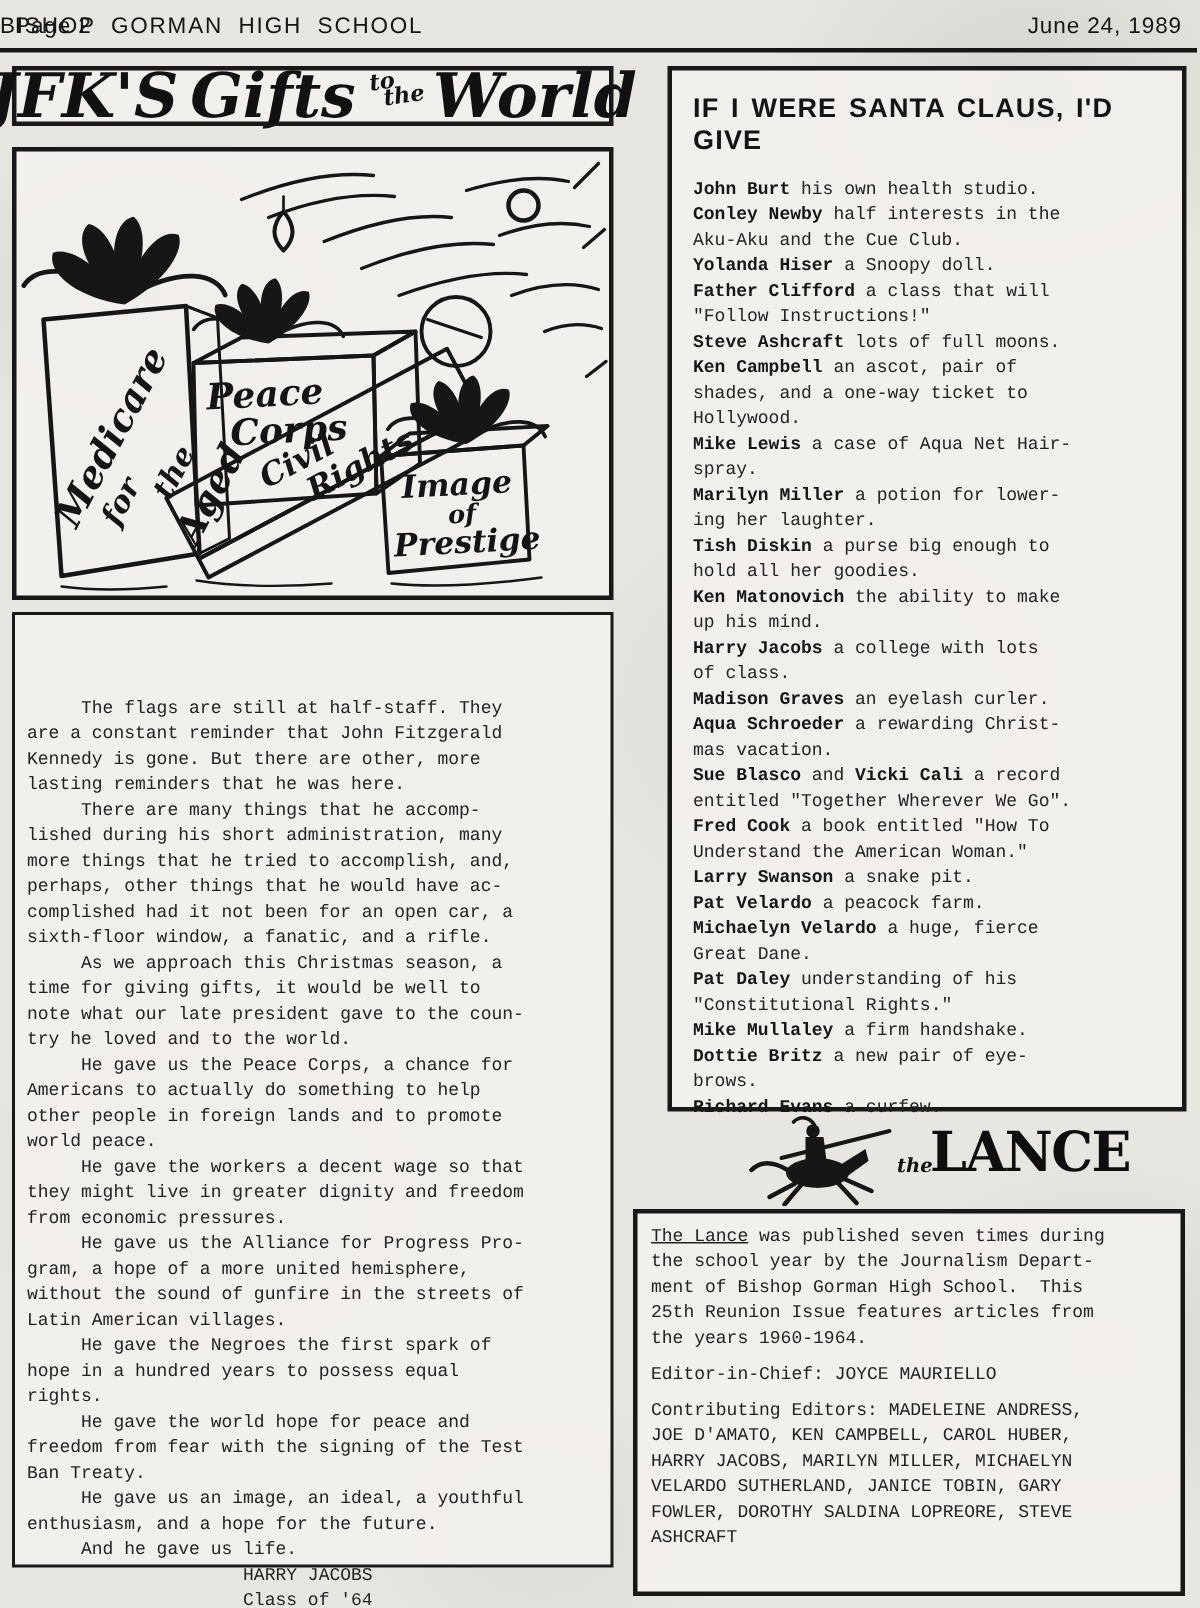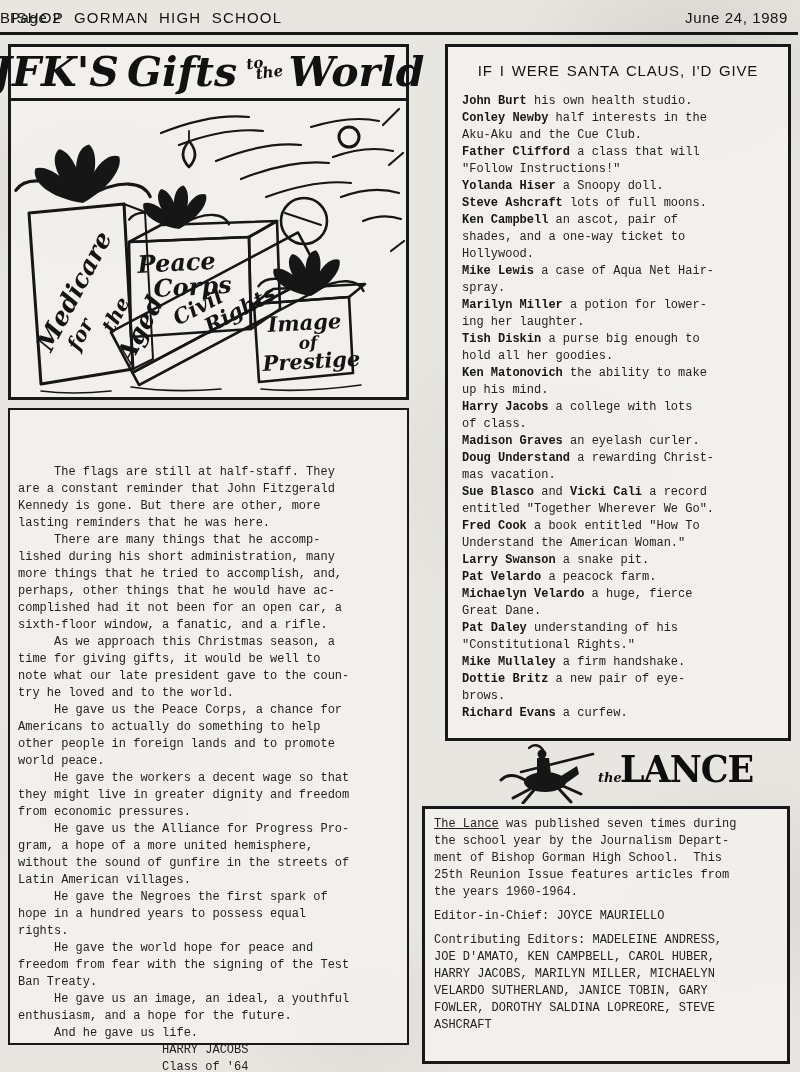--- a/index.html
+++ b/index.html
@@ -21,40 +21,40 @@
   }
   
   .hdr{position:absolute;top:9px;font-size:15px;font-weight:400;letter-spacing:.6px;color:#141414;}
   #hdr-page{left:10px;}
   #hdr-school{left:0;right:0;letter-spacing:1.2px;word-spacing:5px;}
   #hdr-date{right:12px;}
   #hdr-rule{position:absolute;left:0;right:2px;top:32px;height:3px;background:#161616;}
   
   .box{position:absolute;border:3px solid #181818;background:rgba(243,241,237,.9);box-sizing:border-box;}
   
-  #title-box{left:8px;top:44px;width:401px;height:57px;display:flex;align-items:center;justify-content:center;}
+  #title-box{left:8px;top:44px;width:401px;height:40px;display:flex;align-items:center;justify-content:center;}
   .callig{font-family:"DejaVu Serif",serif;font-style:italic;font-weight:700;color:#111;}
   .t-big{font-size:41px;line-height:1;}
   .t-small-col{display:flex;flex-direction:column;font-size:15px;line-height:11px;margin:0 2px 10px 6px;transform:rotate(-8deg);}
   .t-small-col span:nth-child(2){margin-left:8px;}
   #title-box .t-big{margin:0 4px;}
   
   #illus-box{left:8px;top:98px;width:401px;height:302px;padding:0;}
   #illus-box svg{display:block;width:395px;height:296px;}
   
   #article-box{left:8px;top:408px;width:401px;height:637px;border-width:2px;padding:10px 8px;}
   .typewriter{
     font-family:"Liberation Mono",monospace;
     font-size:12px;line-height:17px;color:#222;
     white-space:pre-wrap;
   }
   #article-body{white-space:pre;margin-top:44px;}
   
   #santa-box{left:445px;top:44px;width:346px;height:697px;padding:15px 14px;}
-  #santa-title{font-size:15px;font-weight:400;letter-spacing:.8px;word-spacing:2px;color:#141414;text-align:center;}
+  #santa-title{font-size:18px;font-weight:700;letter-spacing:.8px;word-spacing:2px;color:#141414;}
   #santa-list{margin-top:14px;}
   .santa-item{white-space:pre-wrap;}
   .santa-item b{font-weight:700;color:#161616;}
   
   #lance-logo{position:absolute;left:445px;top:742px;width:346px;height:62px;}
   #knight-svg{position:absolute;left:52px;top:0;}
   #lance-the{position:absolute;left:153px;top:28px;font-family:"DejaVu Serif",serif;font-style:italic;font-weight:700;font-size:13px;color:#111;}
   #lance-name{position:absolute;left:175px;top:6px;font-family:"DejaVu Serif",serif;font-weight:700;font-size:35px;letter-spacing:-1px;color:#0e0e0e;transform:scaleY(1.05);}
   
   #info-box{left:422px;top:806px;width:368px;height:258px;padding:7px 9px;}
@@ -203,29 +203,29 @@
      He gave us an image, an ideal, a youthful
 enthusiasm, and a hope for the future.
      And he gave us life.
                     HARRY JACOBS
                     Class of '64</div>
   </div>
 
   <div class="box" id="santa-box">
     <div id="santa-title">IF I WERE SANTA CLAUS, I'D GIVE</div>
     <div class="typewriter" id="santa-list"><div class="santa-item"><b>John Burt</b> his own health studio.</div><div class="santa-item"><b>Conley Newby</b> half interests in the
-Aku-Aku and the Cue Club.</div><div class="santa-item"><b>Father Clifford</b> a class that will
-"Follow Instructions!"</div><div class="santa-item"><b>Yolanda Hiser</b> a Snoopy doll.</div><div class="santa-item"><b>Steve Ashcraft</b> lots of full moons.</div><div class="santa-item"><b>Ken Campbell</b> an ascot, pair of
+Aku-Aku and the Cue Club.</div><div class="santa-item"><b>Yolanda Hiser</b> a Snoopy doll.</div><div class="santa-item"><b>Father Clifford</b> a class that will
+"Follow Instructions!"</div><div class="santa-item"><b>Steve Ashcraft</b> lots of full moons.</div><div class="santa-item"><b>Ken Campbell</b> an ascot, pair of
 shades, and a one-way ticket to
 Hollywood.</div><div class="santa-item"><b>Mike Lewis</b> a case of Aqua Net Hair-
 spray.</div><div class="santa-item"><b>Marilyn Miller</b> a potion for lower-
 ing her laughter.</div><div class="santa-item"><b>Tish Diskin</b> a purse big enough to
 hold all her goodies.</div><div class="santa-item"><b>Ken Matonovich</b> the ability to make
 up his mind.</div><div class="santa-item"><b>Harry Jacobs</b> a college with lots
-of class.</div><div class="santa-item"><b>Madison Graves</b> an eyelash curler.</div><div class="santa-item"><b>Doug Understand</b> a rewarding Christ-
+of class.</div><div class="santa-item"><b>Madison Graves</b> an eyelash curler.</div><div class="santa-item"><b>Aqua Schroeder</b> a rewarding Christ-
 mas vacation.</div><div class="santa-item"><b>Sue Blasco</b> and <b>Vicki Cali</b> a record
 entitled "Together Wherever We Go".</div><div class="santa-item"><b>Fred Cook</b> a book entitled "How To
 Understand the American Woman."</div><div class="santa-item"><b>Larry Swanson</b> a snake pit.</div><div class="santa-item"><b>Pat Velardo</b> a peacock farm.</div><div class="santa-item"><b>Michaelyn Velardo</b> a huge, fierce
 Great Dane.</div><div class="santa-item"><b>Pat Daley</b> understanding of his
 "Constitutional Rights."</div><div class="santa-item"><b>Mike Mullaley</b> a firm handshake.</div><div class="santa-item"><b>Dottie Britz</b> a new pair of eye-
 brows.</div><div class="santa-item"><b>Richard Evans</b> a curfew.</div></div>
   </div>
 
   <div id="lance-logo">
     <svg id="knight-svg" width="100" height="62" viewBox="0 0 100 62">

